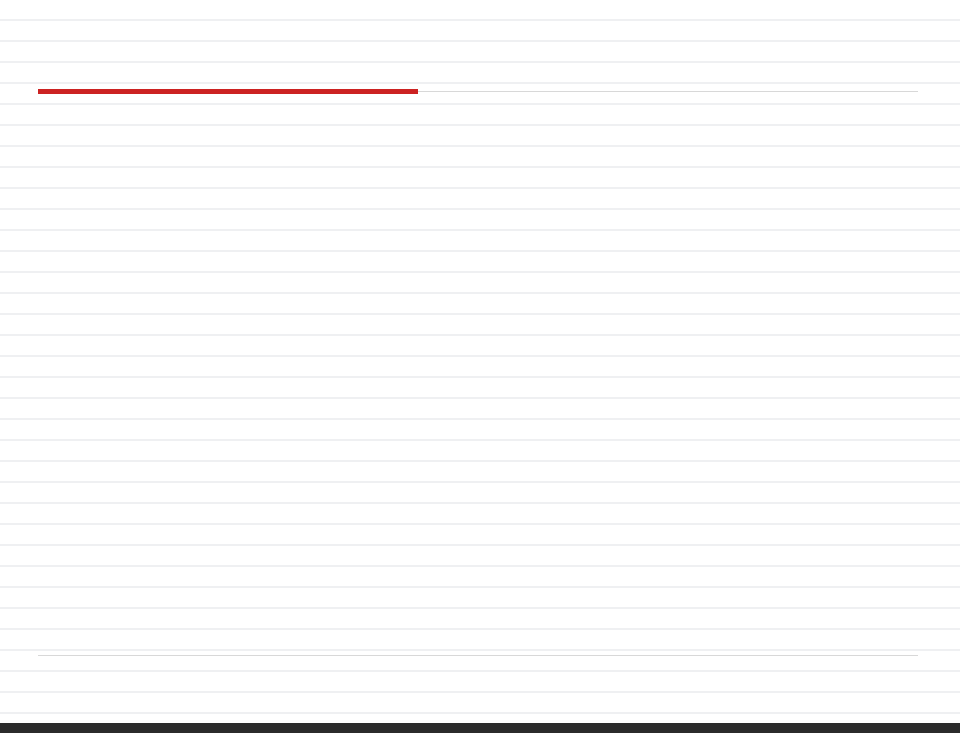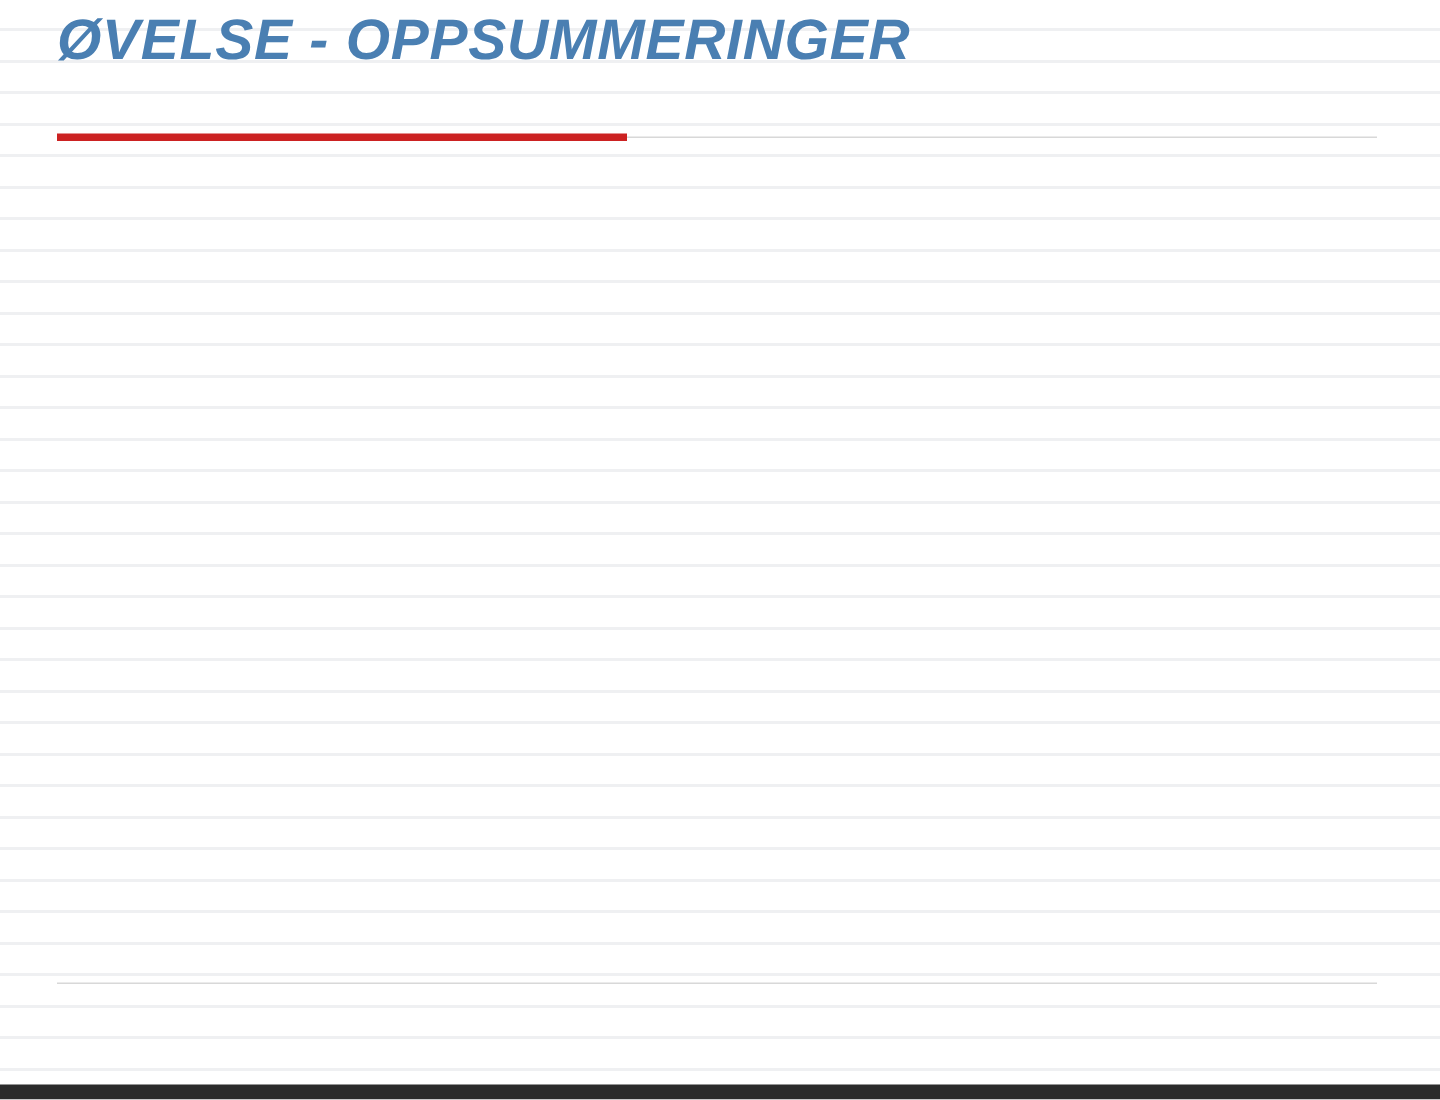--- a/index.html
+++ b/index.html
@@ -79,21 +79,20 @@
     height: 10px;
     background: #2b2b2b;
   }
 </style>
 </head>
 <body>
 
 <div class="slide">
   <div class="lines"></div>
 
-  <div class="title">ØVELSE - OPPSUMMERINGER</div>
 
   <div class="underline-wrap">
     <div class="underline-thin"></div>
     <div class="underline-red"></div>
   </div>
 
   <div class="bottom-line"></div>
 
   <div class="footer-bar"></div>
 </div>

